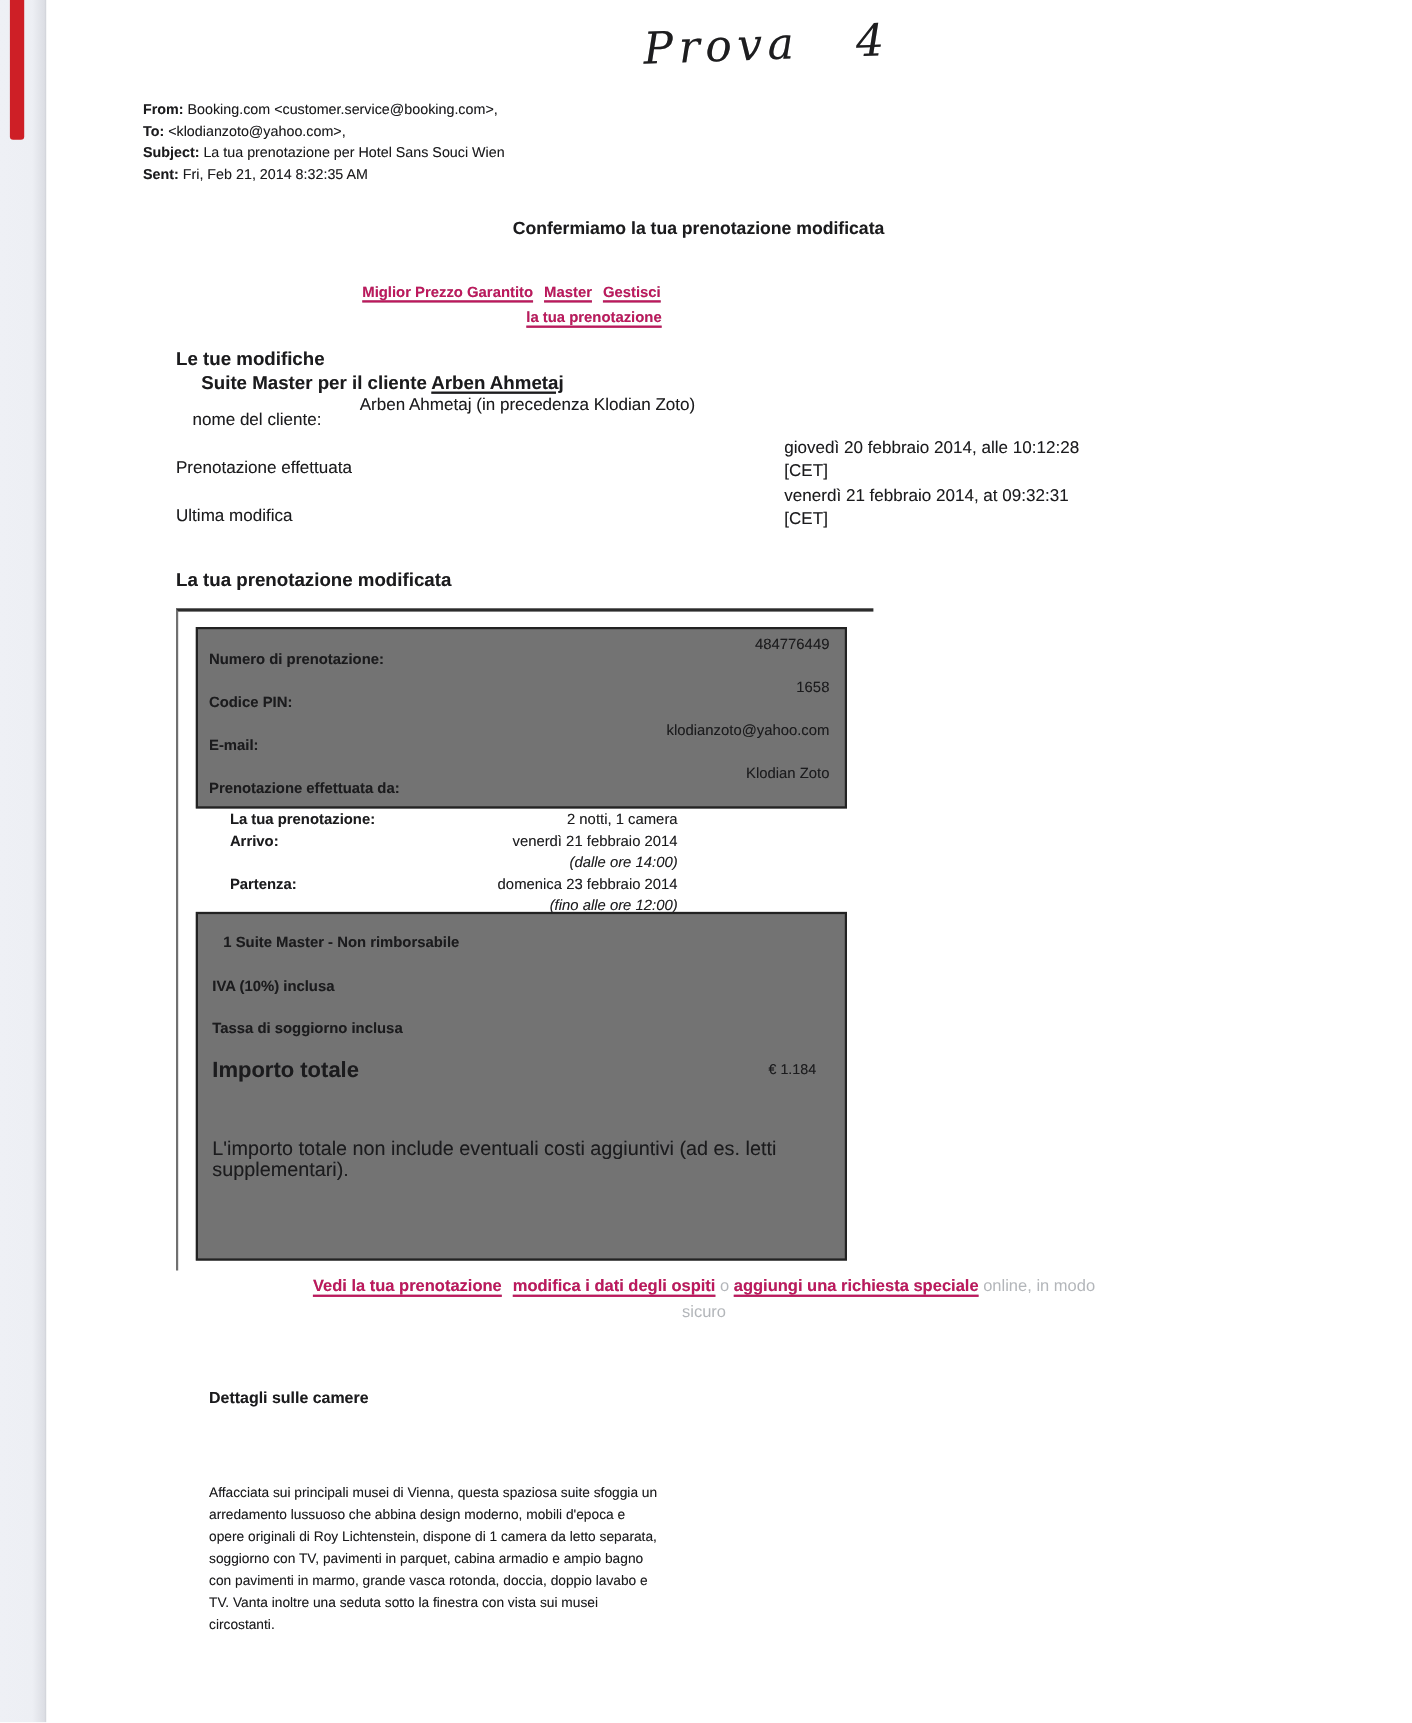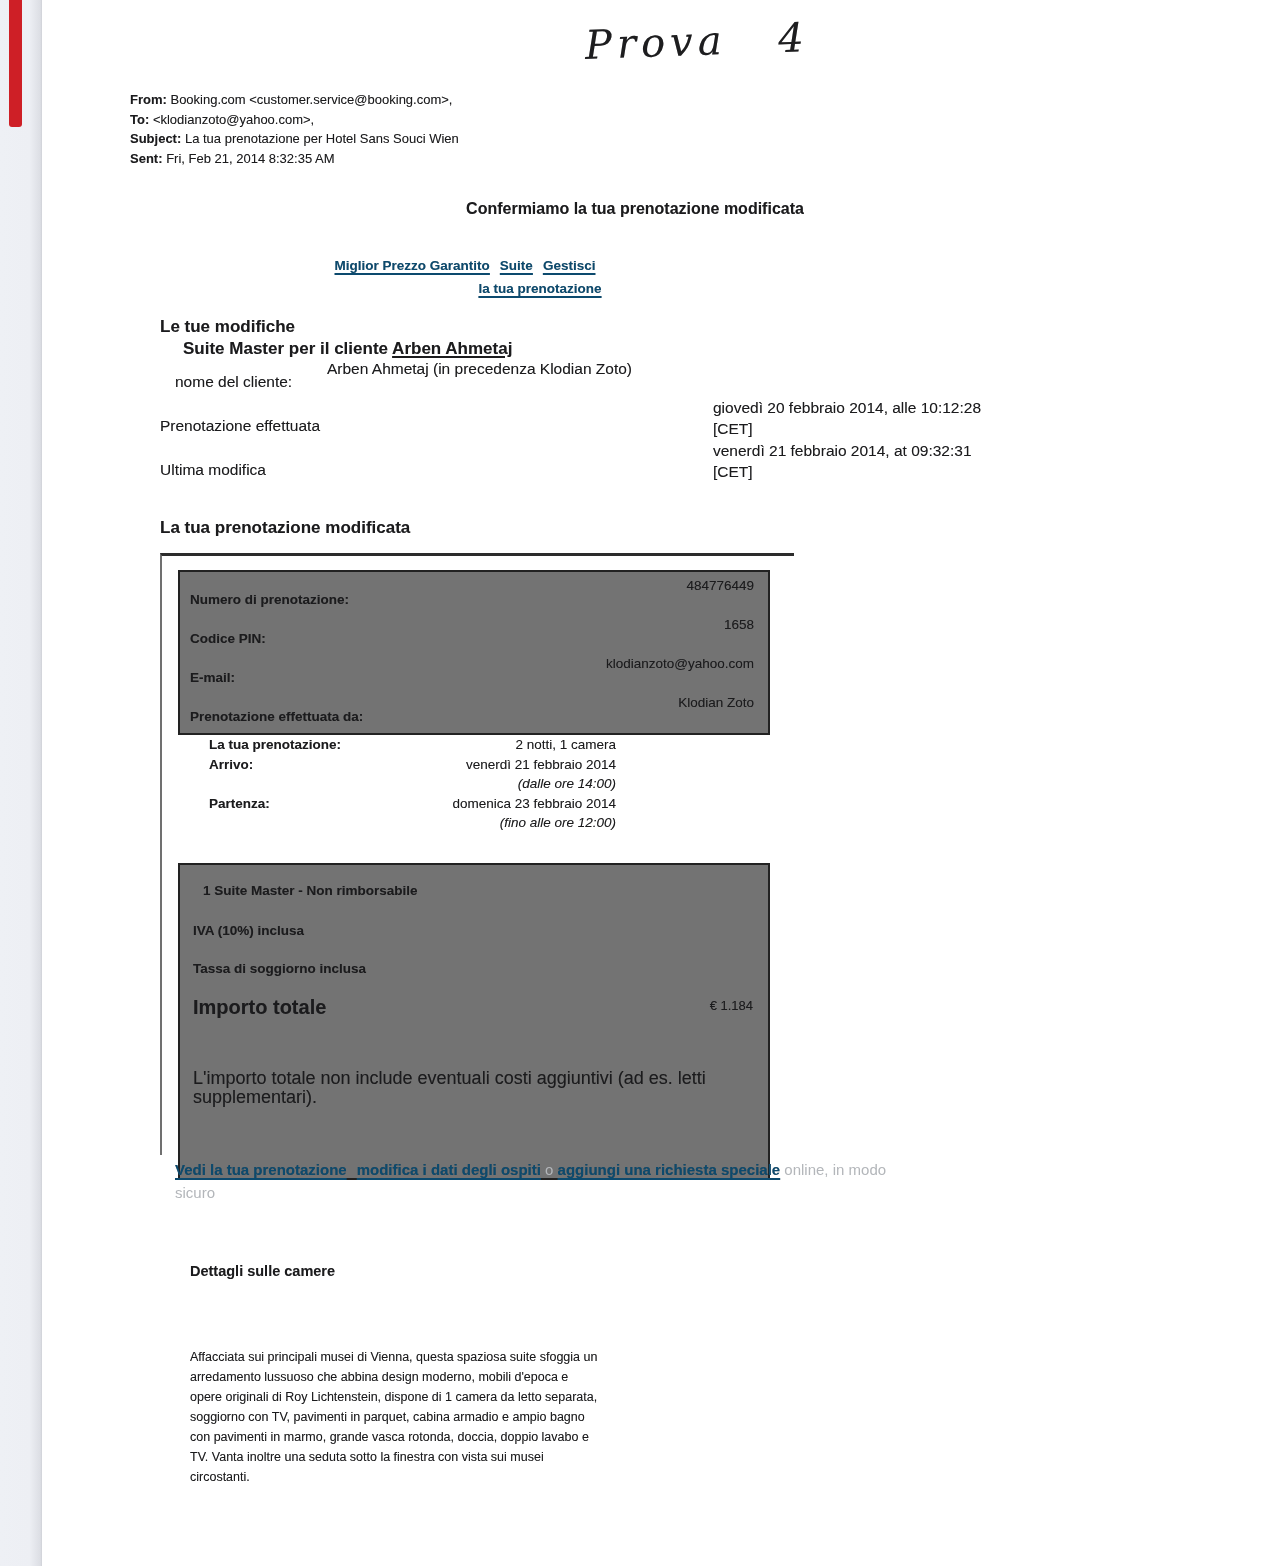--- a/index.html
+++ b/index.html
@@ -18,47 +18,47 @@
   .red-bar{position:absolute;left:9px;top:0;width:13px;height:127px;background:#ce1f26;border-radius:0 0 3px 3px;}
   .abs{position:absolute;}
   
   .handwriting{font-family:"DejaVu Serif", serif;font-style:italic;font-weight:400;
     font-size:40px;letter-spacing:5px;word-spacing:34px;transform:rotate(-2deg);color:#1d1d1f;}
   
   .mailhdr{font-size:13px;line-height:19.5px;}
   .mailhdr b{font-weight:700;}
   
   .doc-title{width:1270px;text-align:center;font-size:16px;font-weight:700;}
-  .lnk{font-weight:700;text-decoration:underline;text-decoration-thickness:1.5px;text-underline-offset:3px;color:#0c4a6e;cursor:pointer;}
+  .lnk{font-weight:700;text-decoration:underline;text-decoration-thickness:1.5px;text-underline-offset:3px;color:#be185d;cursor:pointer;}
   .nav{width:450px;text-align:center;font-size:13.5px;line-height:23px;}
   .nav-line2{margin-left:150px;}
   .h-sec{font-size:17px;font-weight:700;}
   .fs15{font-size:15.5px;line-height:21px;}
   
   .outer-box{border-top:3px solid #2c2c2c;border-left:2px solid #707070;}
   .inner-box{border:2px solid #222;box-sizing:border-box;background:#737373;}
   .box1{padding:6px 14px 0 10px;}
   .irow{height:39px;}
   .ival{display:block;text-align:right;font-size:13.5px;}
   .ilbl{display:block;font-weight:700;font-size:13.5px;margin-top:-1px;}
   
   .stay{width:407px;font-size:13.5px;line-height:19.5px;margin-left:24px;}
   .srow{display:flex;}
   .slbl{flex:0 0 185px;font-weight:700;}
   .sval{flex:1;text-align:right;}
   .snote{text-align:right;font-style:italic;}
   
-  .box2{padding:18px 15px 0 13px;margin-top:34px;}
+  .box2{padding:18px 26px 0 13px;}
   .bold13{font-weight:700;font-size:13.5px;}
   .total-row{display:flex;justify-content:space-between;align-items:flex-start;margin-top:20px;}
   .total-lbl{font-size:20px;font-weight:700;text-align:right;}
   .total-val{font-size:13px;padding-top:2px;}
   .disc{font-size:18px;line-height:19px;width:565px;}
   
-  .actions{width:930px;text-align:left;font-size:15px;line-height:23px;}
+  .actions{width:930px;text-align:center;font-size:15px;line-height:23px;}
   .actions-line1{white-space:nowrap;}
   .gray{color:#b3b6ba;font-weight:400;text-shadow:none;}
   .gap{display:inline-block;width:10px;}
   
   .room-desc{width:410px;font-size:12.5px;line-height:20px;}
 </style>
 </head>
 <body>
 
 <div class="screen">
@@ -72,21 +72,21 @@
     <div><b>From:</b> <span>Booking.com &lt;customer.service@booking.com&gt;,</span></div>
     <div><b>To:</b> <span>&lt;klodianzoto@yahoo.com&gt;,</span></div>
     <div><b>Subject:</b> <span>La tua prenotazione per Hotel Sans Souci Wien</span></div>
     <div><b>Sent:</b> <span>Fri, Feb 21, 2014 8:32:35 AM</span></div>
   </div>
 
   <div class="doc-title abs" style="left:0;top:200px;">Confermiamo la tua prenotazione modificata</div>
 
   <div class="nav abs" style="left:240px;top:254px;">
     <div class="nav-line1">
-      <span class="lnk">Miglior Prezzo Garantito</span><span class="gap"></span><span class="lnk">Suite</span><span class="gap"></span><span class="lnk">Gestisci</span>
+      <span class="lnk">Miglior Prezzo Garantito</span><span class="gap"></span><span class="lnk">Master</span><span class="gap"></span><span class="lnk">Gestisci</span>
     </div>
     <div class="nav-line2">
       <span class="lnk">la tua prenotazione</span>
     </div>
   </div>
 
   <div class="h-sec abs" style="left:160px;top:317px;">Le tue modifiche</div>
   <div class="h-sec abs" style="left:183px;top:339px;">
     <span>Suite Master per il cliente </span><span style="text-decoration:underline;text-decoration-thickness:2px;text-underline-offset:2px;">Arben Ahmetaj</span>
   </div>

